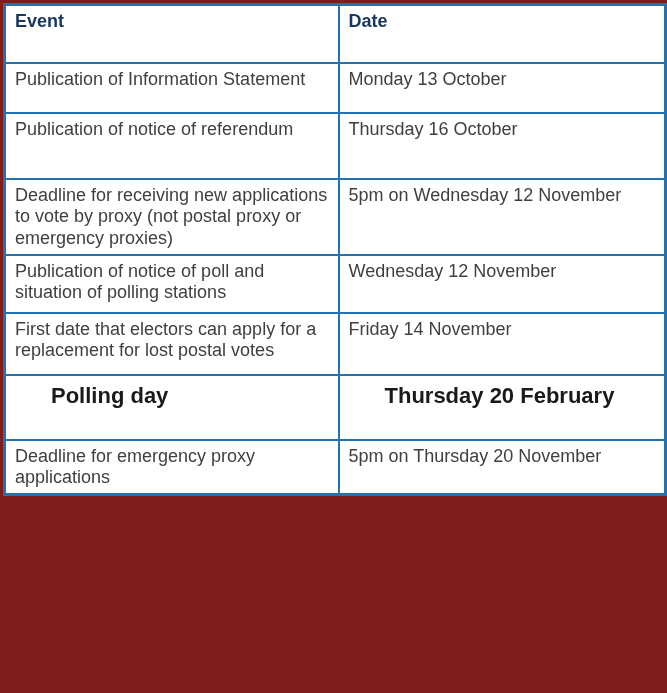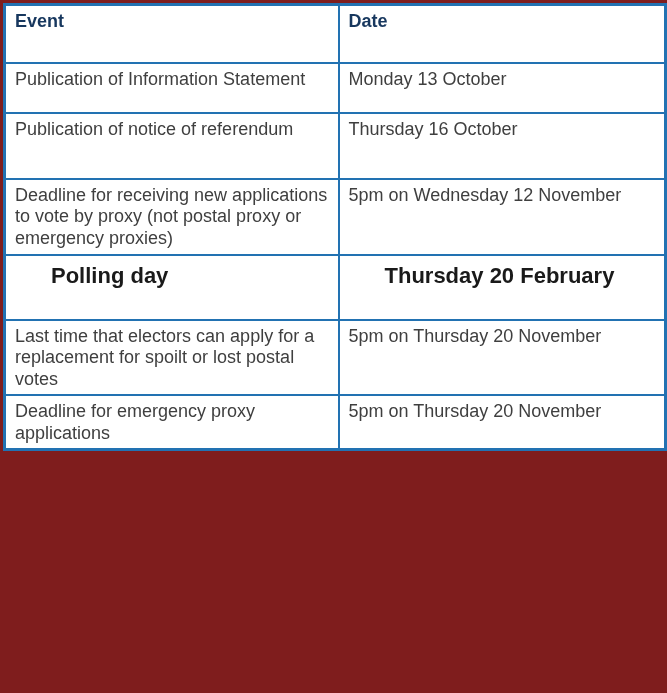--- a/index.html
+++ b/index.html
@@ -70,27 +70,31 @@
         <td>Monday 13 October</td>
       </tr>
       <tr style="height:66px">
         <td>Publication of notice of referendum</td>
         <td>Thursday 16 October</td>
       </tr>
       <tr style="height:76px">
         <td>Deadline for receiving new applications to vote by proxy (not postal proxy or emergency proxies)</td>
         <td>5pm on Wednesday 12 November</td>
       </tr>
+      <tr style="height:58px">
+        <td>Publication of notice of poll and situation of polling stations</td>
+        <td>Wednesday 12 November</td>
+      </tr>
+      <tr style="height:62px">
+        <td>First date that electors can apply for a replacement for lost postal votes</td>
+        <td>Friday 14 November</td>
+      </tr>
       <tr class="row-emphasis" style="height:65px">
         <td>Polling day</td>
         <td>Thursday 20 February</td>
-      </tr>
-      <tr style="height:67px">
-        <td>Last time that electors can apply for a replacement for spoilt or lost postal votes</td>
-        <td>5pm on Thursday 20 November</td>
       </tr>
       <tr style="height:50px">
         <td>Deadline for emergency proxy applications</td>
         <td>5pm on Thursday 20 November</td>
       </tr>
     </tbody>
   </table>
 </div>
 
 </body></html>

